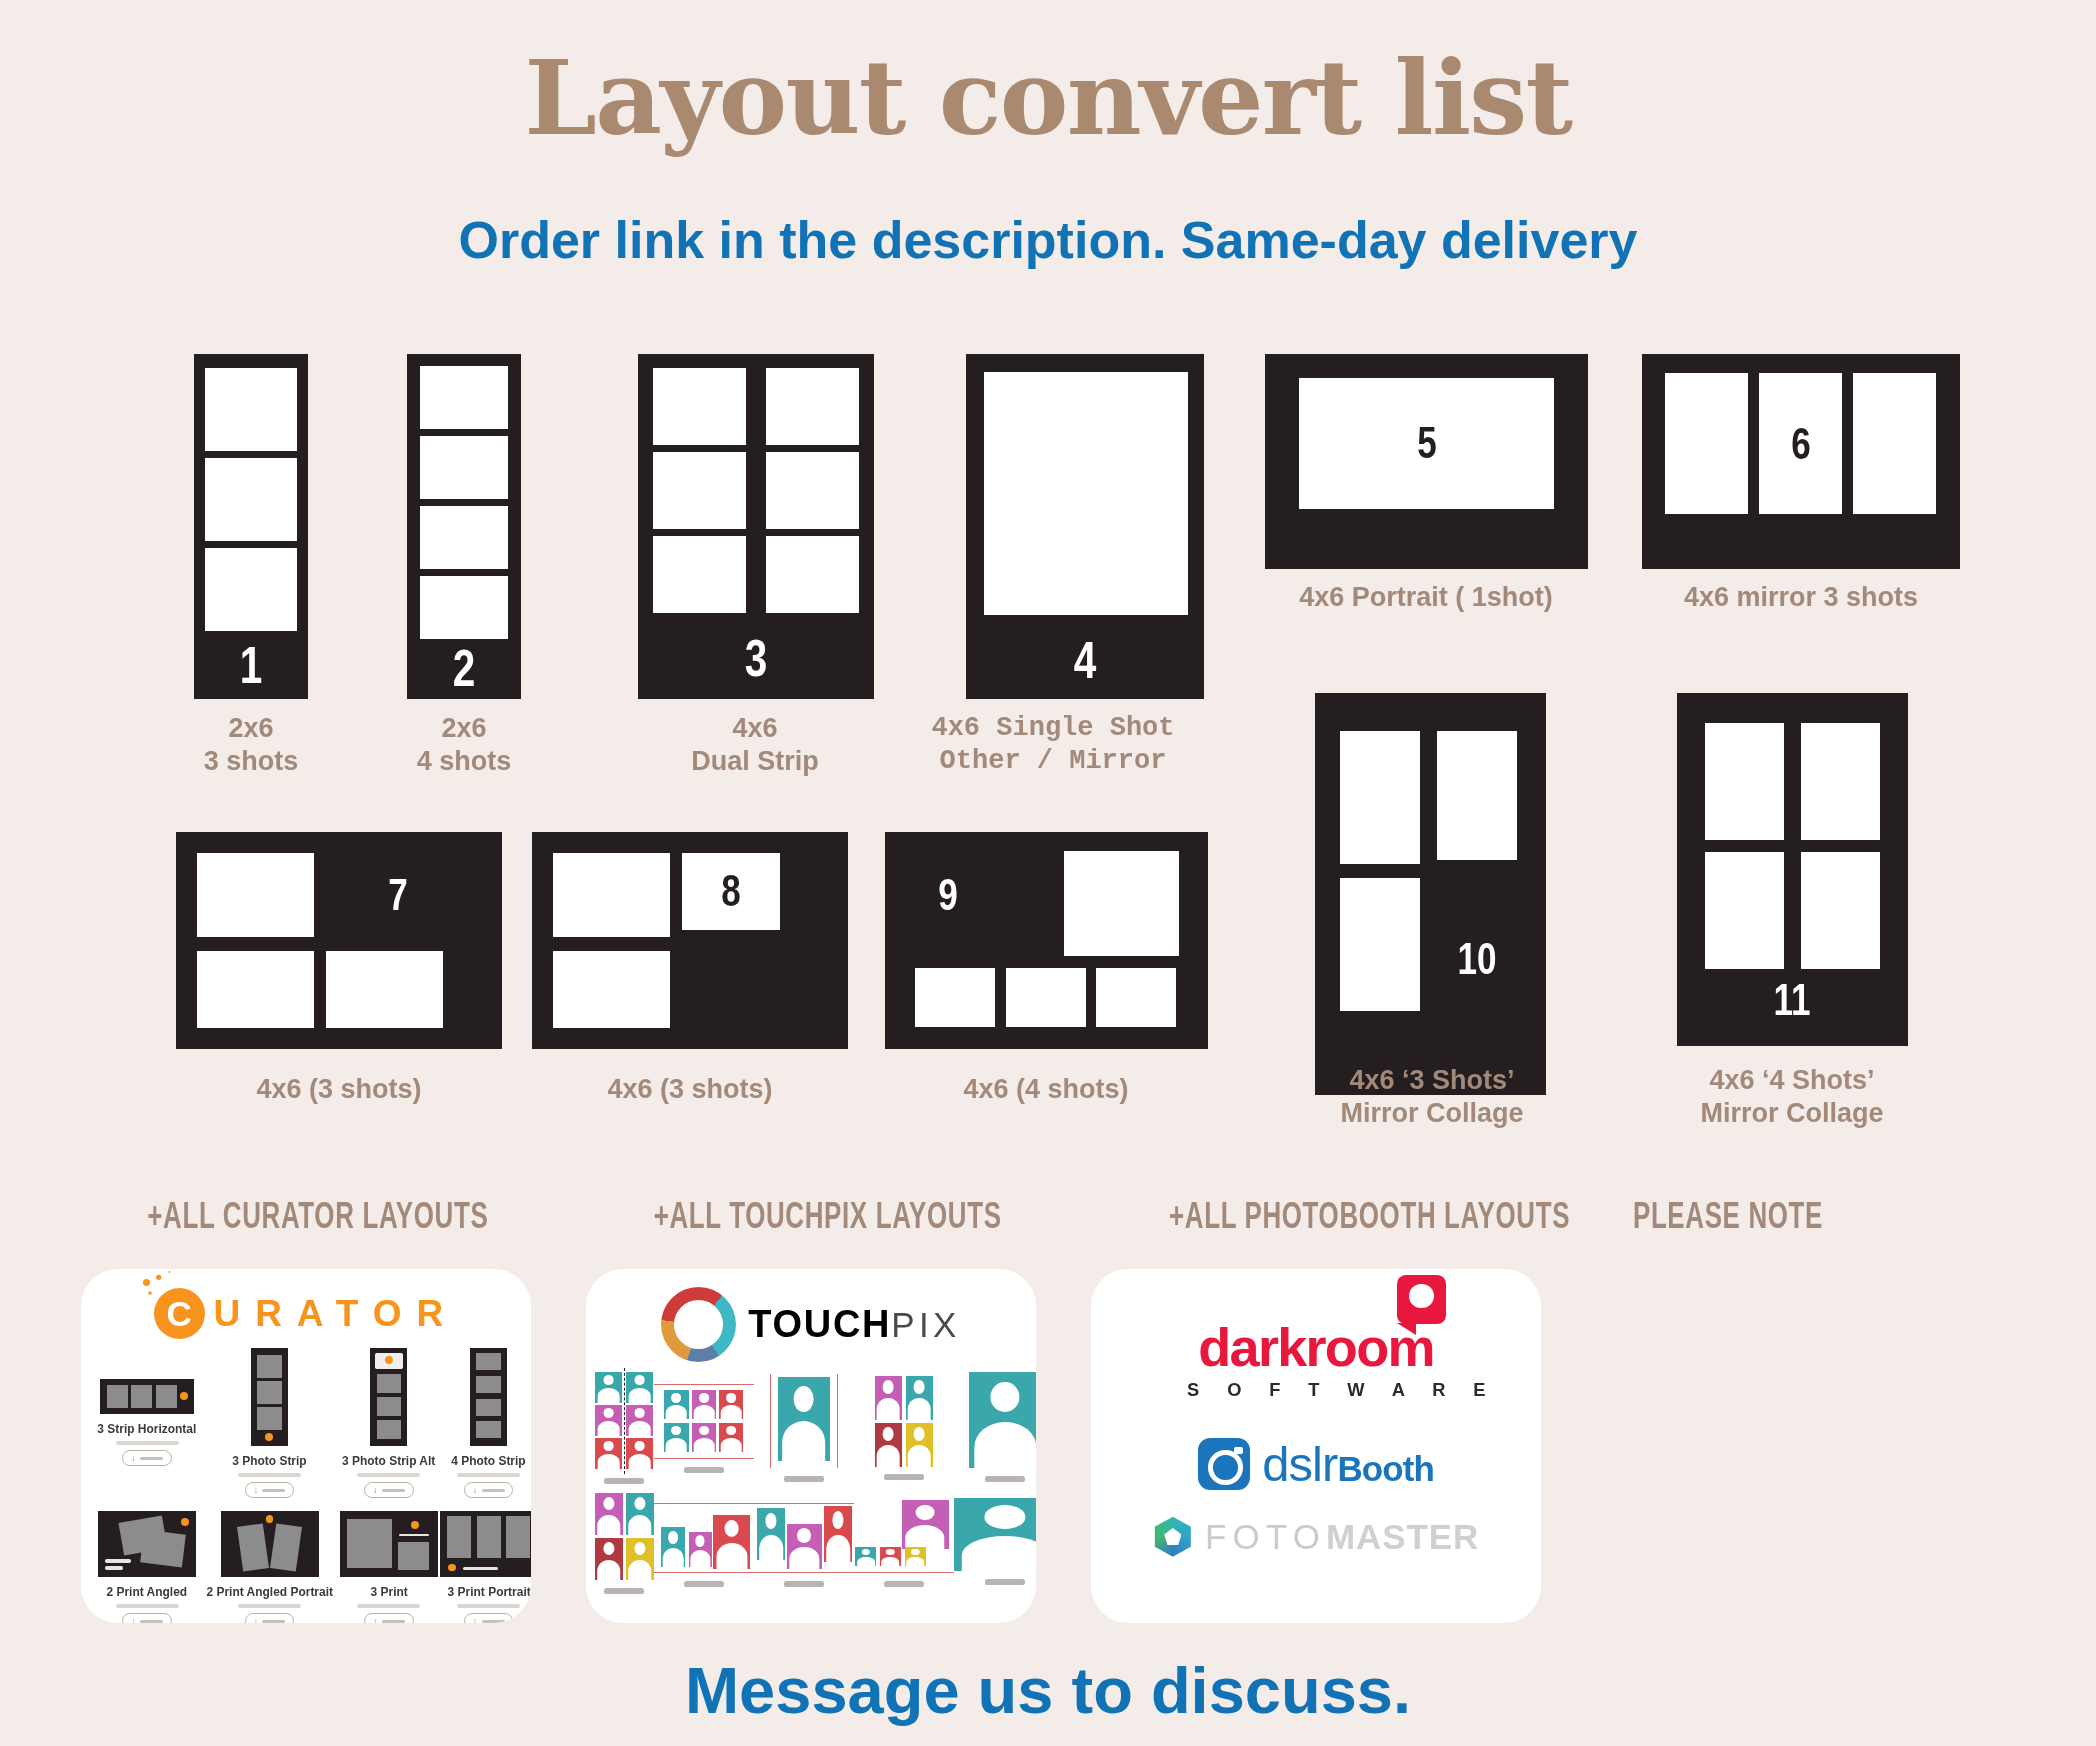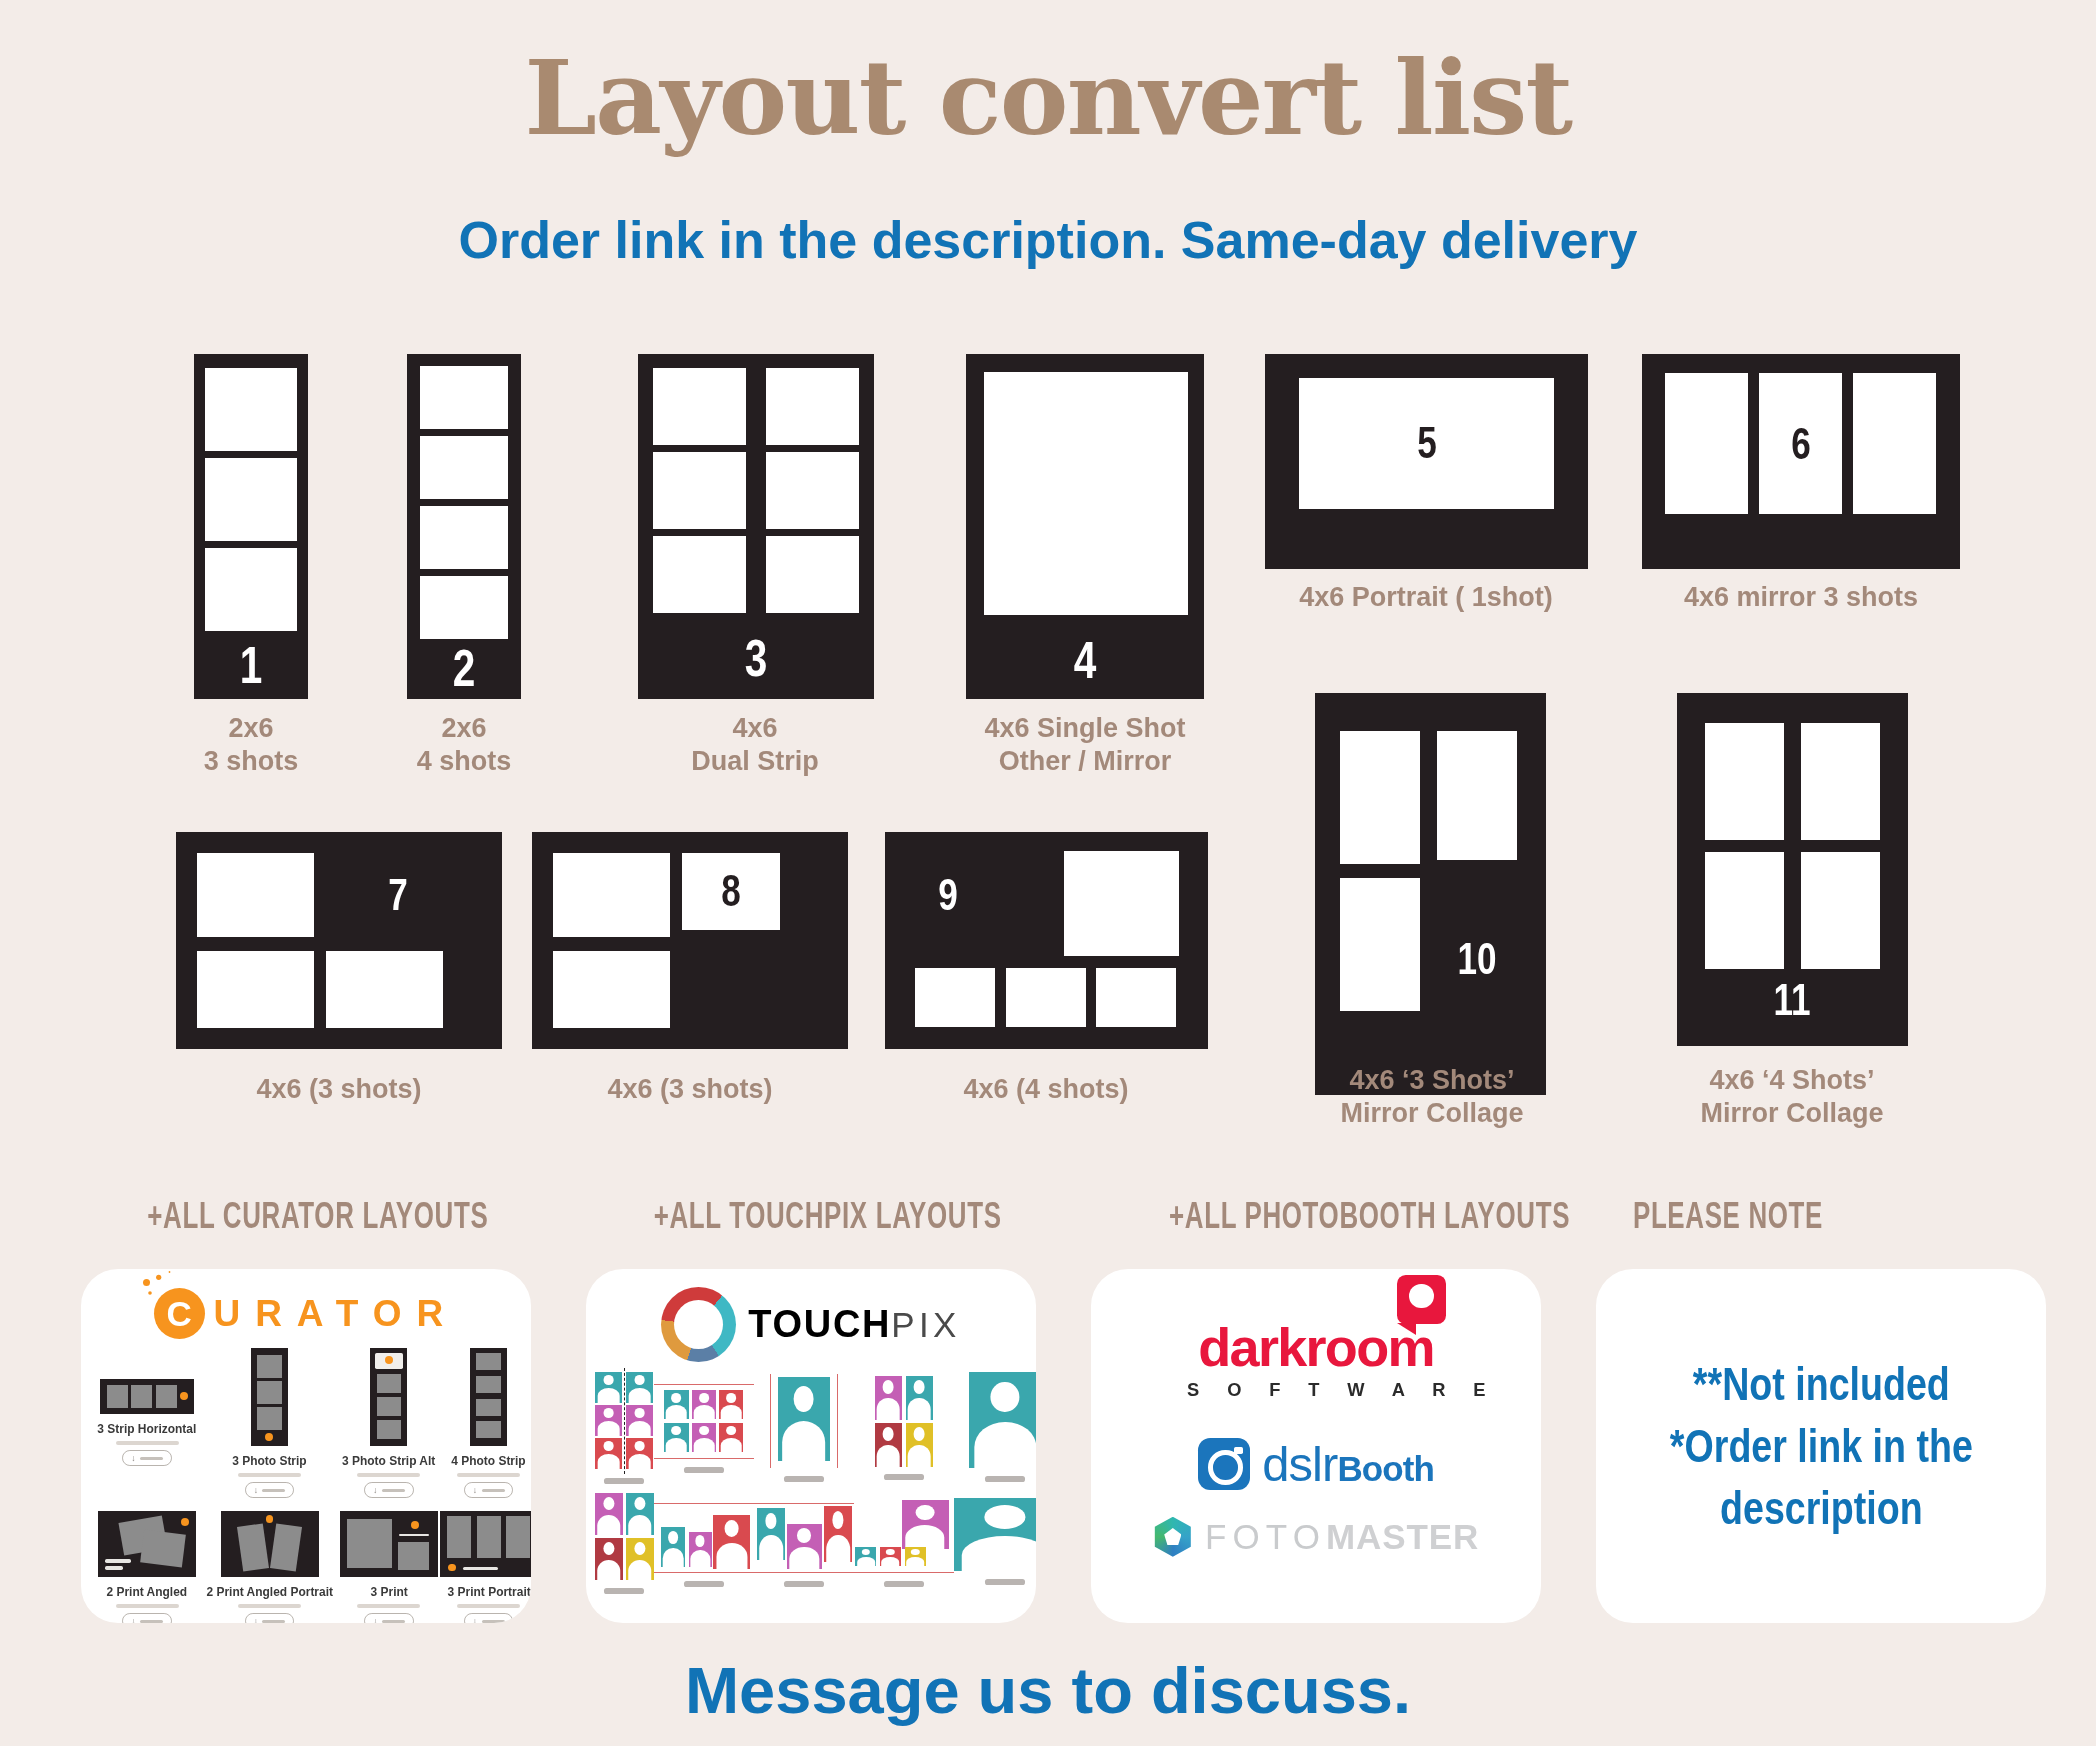--- a/index.html
+++ b/index.html
@@ -163,21 +163,21 @@
     <div class="slot" style="left:128px;top:182px;width:93px;height:77px;"></div>
     <div class="lnum" style="left:50%;top:304px;">3</div>
   </div>
   <div class="llabel" style="left:624px;top:712px;">4x6
 Dual Strip</div>
 
   <div class="lcard c4">
     <div class="slot" style="left:17.5px;top:17.5px;width:204px;height:243px;"></div>
     <div class="lnum" style="left:50%;top:306px;">4</div>
   </div>
-  <div class="llabel w360" style="left:928px;top:712px;">4x6 Single Shot
+  <div class="llabel w360" style="left:896px;top:712px;font-family:Liberation Mono, monospace;">4x6 Single Shot
 Other / Mirror</div>
 
   <div class="lcard c5">
     <div class="slot" style="left:34px;top:23.6px;width:255px;height:131px;"></div>
     <div class="lnum dark s52" style="left:50%;top:89px;">5</div>
   </div>
   <div class="llabel w360" style="left:1269px;top:581px;">4x6 Portrait ( 1shot)</div>
 
   <div class="lcard c6">
     <div class="slot" style="left:23px;top:19px;width:83px;height:141px;"></div>
@@ -462,24 +462,17 @@
     <div class="dslr-row">
       <span class="dslr-icon"></span>
       <span><span class="dslr-light">dslr</span><span class="dslr-bold">Booth</span></span>
     </div>
     <div class="foto-row">
       <span class="foto-icon"></span>
       <span><span class="foto-light">FOTO</span><span class="foto-bold">MASTER</span></span>
     </div>
   </div>
 
-  <div class="panel" style="left:1596px;">
-    <div class="note-inner">
-      <div class="note-text">**Not included
-*Order link in the
-description</div>
-    </div>
-  </div>
 
   <div class="footer">Message us to discuss.</div>
 
 </div>
 
 
 </body></html>

